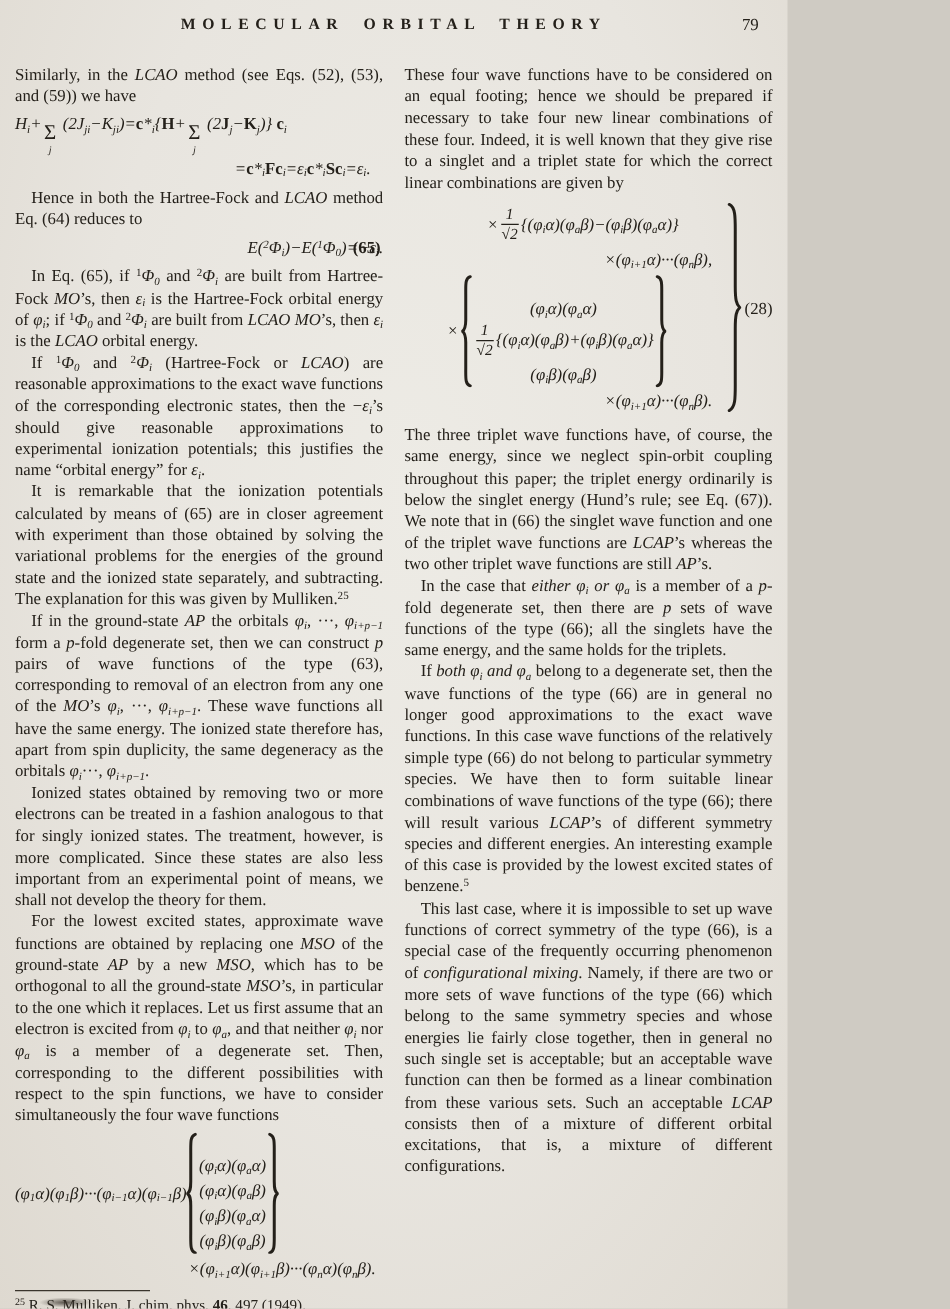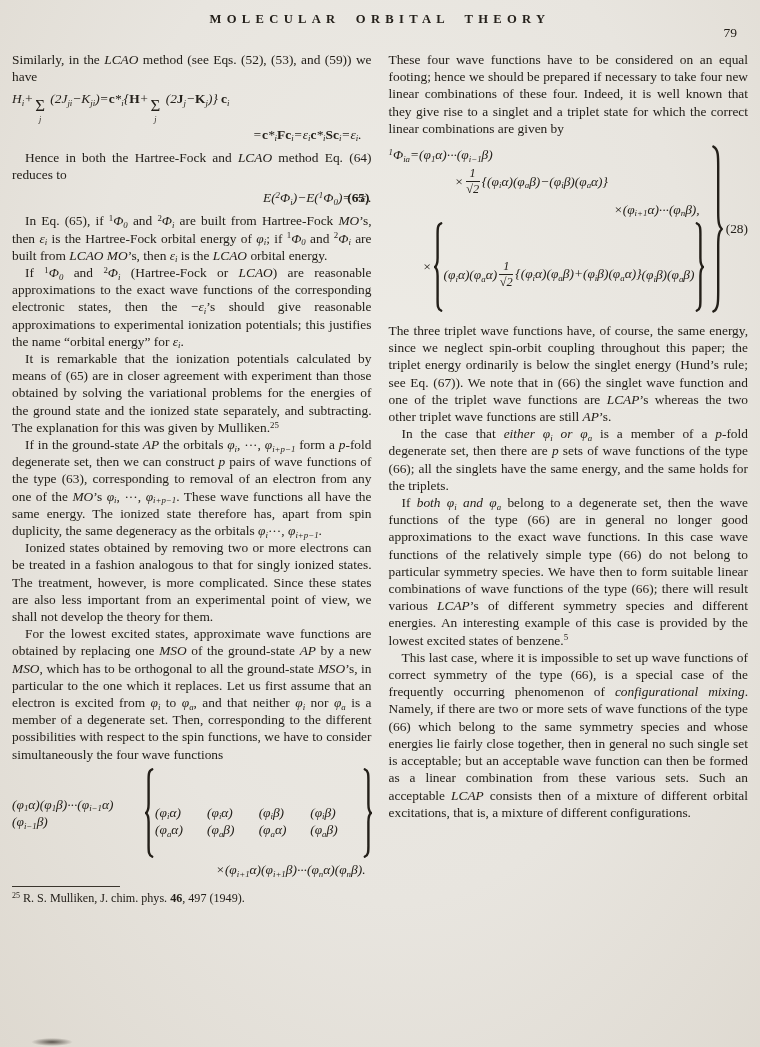--- a/index.html
+++ b/index.html
@@ -2,36 +2,36 @@
 <html><head>
 <meta charset="utf-8">
 <style>
   html,body{margin:0;padding:0;}
   body{
     width:760px;height:1047px;overflow:hidden;
     background:#cfcbc3;
     font-family:"Liberation Serif","DejaVu Serif",serif;
   }
   .page{
-    position:relative;width:760px;height:1047px;overflow:hidden;
+    position:relative;width:630px;height:1047px;overflow:hidden;
     background:radial-gradient(ellipse at 52% 38%, #edebe5 0%, #e8e5df 55%, #ded9d0 100%);
     color:#24201a;
     font-size:13.4px;line-height:17.2px;
   }
   .page::after{ 
     content:"";position:absolute;left:26px;bottom:0;width:52px;height:10px;
     background:radial-gradient(closest-side,#39342c 0%,rgba(57,52,44,0) 80%);
     opacity:.8;pointer-events:none;
   }
   .hdr{position:relative;padding-top:11px;height:26px;}
   .hdr .title{
     text-align:center;font-size:12.6px;font-weight:bold;
     letter-spacing:.42em;word-spacing:.55em;
   }
-  .hdr .pageno{position:absolute;right:23px;top:24px;font-size:13.5px;}
+  .hdr .pageno{position:absolute;right:23px;top:11px;font-size:13.5px;}
   .columns{display:flex;gap:17px;padding:14px 12px 0 12px;}
   .col{flex:1;min-width:0;text-align:justify;}
   p{margin:0;}
   p.ind{text-indent:13px;}
   i{font-style:italic;}
   sup,sub{font-size:66%;line-height:0;position:relative;vertical-align:baseline;}
   sup{top:-0.48em;}
   sub{top:0.3em;}
   .eq{font-style:italic;margin:5px 0 6px 0;}
   .eq .rm{font-style:normal;font-weight:bold;}
@@ -41,21 +41,21 @@
   .sum{display:inline-flex;flex-direction:column;align-items:center;vertical-align:-0.55em;line-height:1;margin:0 2px;}
   .sum .sig{font-size:1.25em;font-style:normal;}
   .sum .sunder{font-size:.6em;font-style:italic;margin-top:1px;}
   .frac{display:inline-flex;flex-direction:column;align-items:center;vertical-align:middle;line-height:1.12;font-size:92%;margin:0 2px;}
   .frac .fnum{border-bottom:1px solid currentColor;padding:0 4px;}
   .frac .fden{padding-top:1px;}
   .vbrace{align-self:stretch;width:9px;flex:0 0 9px;}
   .vbrace svg{display:block;width:100%;height:100%;}
   .vbrace.left svg{transform:scaleX(-1);}
   .fw-row{display:flex;align-items:center;margin:4px 0 2px 0;}
-  .stack{display:inline-flex;flex-direction:row;align-items:center;row-gap:3px;padding:2px 1px;margin-top:16px;}
+  .stack{display:inline-flex;flex-direction:column;align-items:center;row-gap:3px;padding:2px 1px;margin-top:16px;}
   .eq-tail{text-align:right;padding-right:6px;margin-top:3px;}
   .fnrule{width:108px;border:none;border-top:1px solid #3a352d;margin:8px 0 4px 0;}
   .footnote{font-size:12.1px;line-height:15px;text-align:left;}
   
   .eq66{display:flex;align-items:stretch;margin:7px 0 8px 0;}
   .eq66-body{flex:1;min-width:0;}
   .eq66-brace{width:12px;flex:0 0 12px;margin-left:3px;}
   .eq66-brace svg{display:block;width:100%;height:100%;}
   .eq66-label{align-self:center;font-style:normal;padding-left:3px;font-size:13.4px;}
   .e66-l2{display:flex;align-items:center;margin:4px 0 4px 66px;}
@@ -94,21 +94,21 @@
 
       <div class="eq eq-labeled">
         <span>E(<sup>2</sup>Φ<sub>i</sub>)−E(<sup>1</sup>Φ<sub>0</sub>)=−ε<sub>i</sub>.</span>
         <span class="eq-label">(65)</span>
       </div>
 
       <p class="ind">In Eq. (65), if <sup>1</sup><i>Φ<sub>0</sub></i> and <sup>2</sup><i>Φ<sub>i</sub></i> are built from Hartree-Fock <i>MO</i>’s, then <i>ε<sub>i</sub></i> is the Hartree-Fock orbital energy of <i>φ<sub>i</sub></i>; if <sup>1</sup><i>Φ<sub>0</sub></i> and <sup>2</sup><i>Φ<sub>i</sub></i> are built from <i>LCAO MO</i>’s, then <i>ε<sub>i</sub></i> is the <i>LCAO</i> orbital energy.</p>
       <p class="ind">If <sup>1</sup><i>Φ<sub>0</sub></i> and <sup>2</sup><i>Φ<sub>i</sub></i> (Hartree-Fock or <i>LCAO</i>) are reasonable approximations to the exact wave functions of the corresponding electronic states, then the −<i>ε<sub>i</sub></i>’s should give reasonable approximations to experimental ionization potentials; this justifies the name “orbital energy” for <i>ε<sub>i</sub></i>.</p>
       <p class="ind">It is remarkable that the ionization potentials calculated by means of (65) are in closer agreement with experiment than those obtained by solving the variational problems for the energies of the ground state and the ionized state separately, and subtracting. The explanation for this was given by Mulliken.<sup>25</sup></p>
       <p class="ind">If in the ground-state <i>AP</i> the orbitals <i>φ<sub>i</sub></i>, ···, <i>φ<sub>i+p−1</sub></i> form a <i>p</i>-fold degenerate set, then we can construct <i>p</i> pairs of wave functions of the type (63), corresponding to removal of an electron from any one of the <i>MO</i>’s <i>φ<sub>i</sub></i>, ···, <i>φ<sub>i+p−1</sub></i>. These wave functions all have the same energy. The ionized state therefore has, apart from spin duplicity, the same degeneracy as the orbitals <i>φ<sub>i</sub></i>···, <i>φ<sub>i+p−1</sub></i>.</p>
-      <p class="ind">Ionized states obtained by removing two or more electrons can be treated in a fashion analogous to that for singly ionized states. The treatment, however, is more complicated. Since these states are also less important from an experimental point of view, we shall not develop the theory for them.</p>
+      <p class="ind">Ionized states obtained by removing two or more electrons can be treated in a fashion analogous to that for singly ionized states. The treatment, however, is more complicated. Since these states are also less important from an experimental point of means, we shall not develop the theory for them.</p>
       <p class="ind">For the lowest excited states, approximate wave functions are obtained by replacing one <i>MSO</i> of the ground-state <i>AP</i> by a new <i>MSO</i>, which has to be orthogonal to all the ground-state <i>MSO</i>’s, in particular to the one which it replaces. Let us first assume that an electron is excited from <i>φ<sub>i</sub></i> to <i>φ<sub>a</sub></i>, and that neither <i>φ<sub>i</sub></i> nor <i>φ<sub>a</sub></i> is a member of a degenerate set. Then, corresponding to the different possibilities with respect to the spin functions, we have to consider simultaneously the four wave functions</p>
 
       <div class="eq">
         <div class="fw-row">
           <span>(φ<sub>1</sub>α)(φ<sub>1</sub>β)···(φ<sub>i−1</sub>α)(φ<sub>i−1</sub>β)</span>
           <span class="vbrace left">
             <svg viewBox="0 0 20 200" preserveAspectRatio="none" aria-hidden="true">
                 <path d="M4 3 C13 6 12 16 12 34 L12 80 C12 93 13.5 97 18 100 C13.5 103 12 107 12 120 L12 166 C12 184 13 194 4 197" fill="none" stroke="currentColor" stroke-width="2.4" vector-effect="non-scaling-stroke" stroke-linecap="round"></path>
               </svg>
           </span>
@@ -129,21 +129,20 @@
 
       <hr class="fnrule">
       <p class="footnote"><sup>25</sup> R. S. Mulliken, J. chim. phys. <b class="rm">46</b>, 497 (1949).</p>
     </div>
 
     <div class="col">
       <p>These four wave functions have to be considered on an equal footing; hence we should be prepared if necessary to take four new linear combinations of these four. Indeed, it is well known that they give rise to a singlet and a triplet state for which the correct linear combinations are given by</p>
 
       <div class="eq eq66">
         <div class="eq66-body">
-          <div class="e66-open"><sup>1</sup>Φ<sub>ia</sub>=(φ<sub>1</sub>α)···(φ<sub>i−1</sub>β)</div>
           <div class="e66-l2">×<span class="frac">
                 <span class="fnum">1</span>
                 <span class="fden">√2</span>
               </span>{(φ<sub>i</sub>α)(φ<sub>a</sub>β)−(φ<sub>i</sub>β)(φ<sub>a</sub>α)}</div>
           <div class="e66-right">×(φ<sub>i+1</sub>α)···(φ<sub>n</sub>β),</div>
           <div class="e66-l5">
             <span class="mult">×</span>
             <span class="vbrace left">
               <svg viewBox="0 0 20 200" preserveAspectRatio="none" aria-hidden="true">
                   <path d="M4 3 C13 6 12 16 12 34 L12 80 C12 93 13.5 97 18 100 C13.5 103 12 107 12 120 L12 166 C12 184 13 194 4 197" fill="none" stroke="currentColor" stroke-width="2.4" vector-effect="non-scaling-stroke" stroke-linecap="round"></path>
@@ -156,20 +155,21 @@
                     <span class="fden">√2</span>
                   </span>{(φ<sub>i</sub>α)(φ<sub>a</sub>β)+(φ<sub>i</sub>β)(φ<sub>a</sub>α)}</span>
               <span>(φ<sub>i</sub>β)(φ<sub>a</sub>β)</span>
             </span>
             <span class="vbrace">
               <svg viewBox="0 0 20 200" preserveAspectRatio="none" aria-hidden="true">
                   <path d="M4 3 C13 6 12 16 12 34 L12 80 C12 93 13.5 97 18 100 C13.5 103 12 107 12 120 L12 166 C12 184 13 194 4 197" fill="none" stroke="currentColor" stroke-width="2.4" vector-effect="non-scaling-stroke" stroke-linecap="round"></path>
                 </svg>
             </span>
           </div>
+          <div class="e66-right">×(φ<sub>i+1</sub>α)···(φ<sub>n</sub>β).</div>
         </div>
         <div class="eq66-brace">
           <svg viewBox="0 0 20 200" preserveAspectRatio="none" aria-hidden="true">
               <path d="M4 3 C13 6 12 16 12 34 L12 80 C12 93 13.5 97 18 100 C13.5 103 12 107 12 120 L12 166 C12 184 13 194 4 197" fill="none" stroke="currentColor" stroke-width="2.4" vector-effect="non-scaling-stroke" stroke-linecap="round"></path>
             </svg>
         </div>
         <div class="eq66-label">(28)</div>
       </div>
 
       <p>The three triplet wave functions have, of course, the same energy, since we neglect spin-orbit coupling throughout this paper; the triplet energy ordinarily is below the singlet energy (Hund’s rule; see Eq. (67)). We note that in (66) the singlet wave function and one of the triplet wave functions are <i>LCAP</i>’s whereas the two other triplet wave functions are still <i>AP</i>’s.</p>

